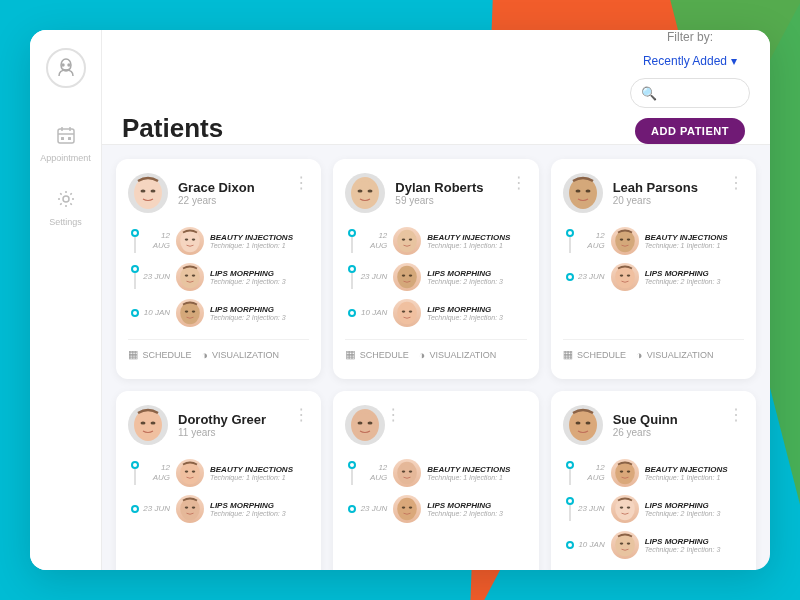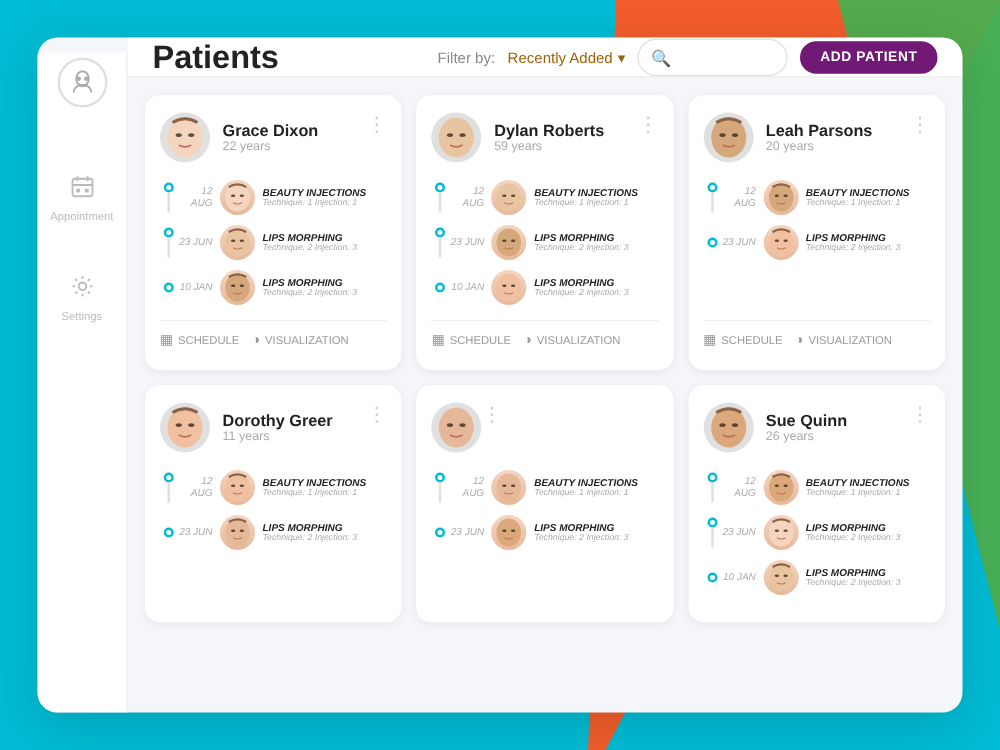--- a/index.html
+++ b/index.html
@@ -39,25 +39,24 @@
       overflow: hidden;
       box-shadow: 0 10px 40px rgba(0,0,0,0.15);
     }
     
     .sidebar {
       width: 72px;
       background: #fff;
       display: flex;
       flex-direction: column;
       align-items: center;
-      padding-top: 4px;
-      gap: 24px;
+      padding-top: 18px;
+      gap: 8px;
       border-right: 1px solid #ececec;
       flex-shrink: 0;
-      margin-top: 12px;
     }
     .sidebar-logo {
       width: 40px; height: 40px;
       border: 2px solid #e0e0e0;
       border-radius: 50%;
       display: flex; align-items: center; justify-content: center;
       margin-bottom: 20px;
       color: #aaa; font-size: 18px;
     }
     .sidebar-item {
@@ -90,28 +89,29 @@
     .page-title {
       font-size: 26px;
       font-weight: 700;
       color: #222;
       flex: 1;
     }
     .filter-area {
       display: flex;
       align-items: center;
       gap: 10px;
+      flex-direction: column;
     }
     .filter-label {
       font-size: 12px;
       color: #888;
     }
     .filter-select {
       font-size: 12px;
-      color: #a16207;
+      color: #1d4ed8;
       background: transparent;
       border: none;
       cursor: pointer;
       outline: none;
       display: flex; align-items: center; gap: 4px;
     }
     .search-box {
       width: 120px; height: 30px;
       border: 1px solid #e0e0e0;
       border-radius: 20px;

